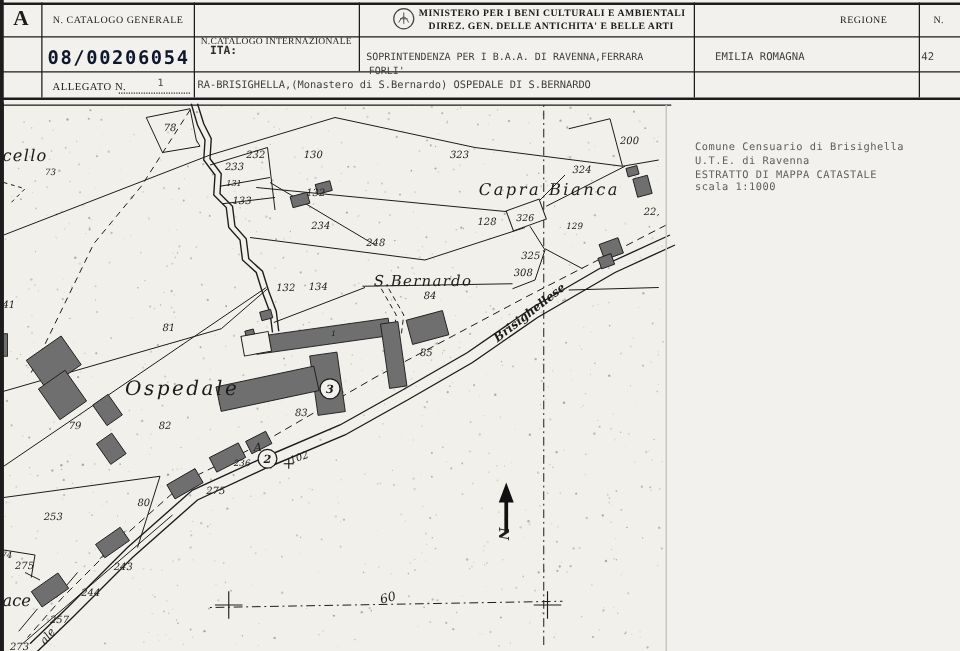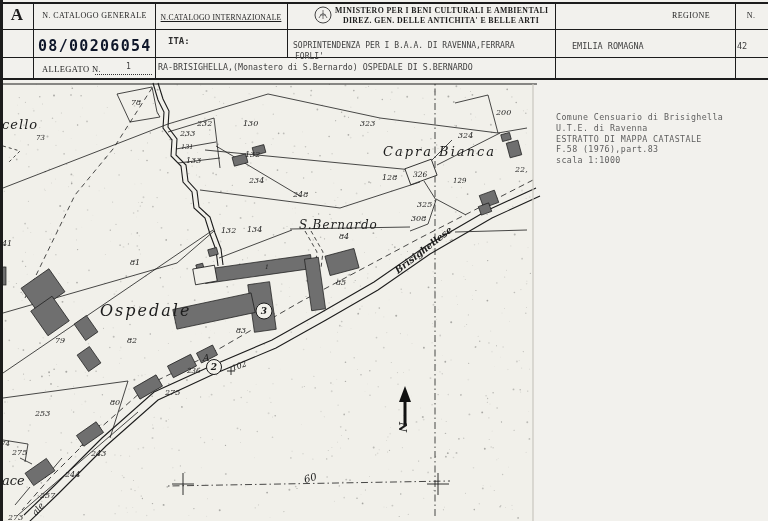--- a/index.html
+++ b/index.html
@@ -1167,21 +1167,21 @@
   <div class="hline" style="left:0;top:57px;width:768px;"></div>
   <div class="hline" style="left:0;top:78px;width:768px;height:2px;"></div>
   <div class="vline" style="left:33px;top:2px;height:76px;"></div>
   <div class="vline" style="left:155px;top:2px;height:76px;"></div>
   <div class="vline" style="left:287px;top:2px;height:55px;"></div>
   <div class="vline" style="left:555px;top:2px;height:76px;"></div>
   <div class="vline" style="left:735px;top:2px;height:76px;"></div>
 
   <div class="lab center" style="left:4px;top:5px;width:26px;font-size:17px;font-weight:bold;">A</div>
   <div class="lab center" style="left:36px;top:11px;width:117px;font-size:8px;">N. CATALOGO GENERALE</div>
-  <div class="lab center" style="left:157px;top:13px;width:128px;font-size:7.6px;letter-spacing:.2px;text-decoration:underline;">N.CATALOGO INTERNAZIONALE</div>
+  <div class="lab center" style="left:157px;top:28px;width:128px;font-size:7.6px;letter-spacing:.2px;">N.CATALOGO INTERNAZIONALE</div>
 
   <span class="abs" style="left:313px;top:5px;">
     <svg width="20" height="20" viewBox="0 0 20 20">
       <circle cx="10" cy="10" r="8" fill="none" stroke="#444" stroke-width="1"></circle>
       <path d="M6 13 Q10 4 14 13 M7 10 h6 M10 5 v9" fill="none" stroke="#555" stroke-width="0.8"></path>
     </svg>
   </span>
   <div class="lab center" style="left:335px;top:6px;width:192px;font-size:7.8px;font-weight:bold;">MINISTERO PER I BENI CULTURALI E AMBIENTALI</div>
   <div class="lab center" style="left:335px;top:16px;width:212px;font-size:7.8px;font-weight:bold;">DIREZ. GEN. DELLE ANTICHITA' E BELLE ARTI</div>
   <div class="lab center" style="left:557px;top:11px;width:176px;font-size:8px;margin-left:46px;">REGIONE</div>
@@ -1199,15 +1199,14 @@
   <div class="typ" style="left:126px;top:62px;font-size:8px;">1</div>
   <div class="typ" style="left:158px;top:62px;font-size:8.3px;">RA-BRISIGHELLA,(Monastero di S.Bernardo) OSPEDALE DI S.BERNARDO</div>
 </div>
 
 <div class="abs" style="left:0;top:0;width:3px;height:521px;background:#1c1c1c;"></div>
 
 <div class="sidenote">
   <div>Comune Censuario di Brisighella</div>
   <div>U.T.E. di Ravenna</div>
   <div>ESTRATTO DI MAPPA CATASTALE</div>
-  <div>F.58 (1976),part.83</div>
   <div>scala 1:1000</div>
 </div>
 
 </body></html>

